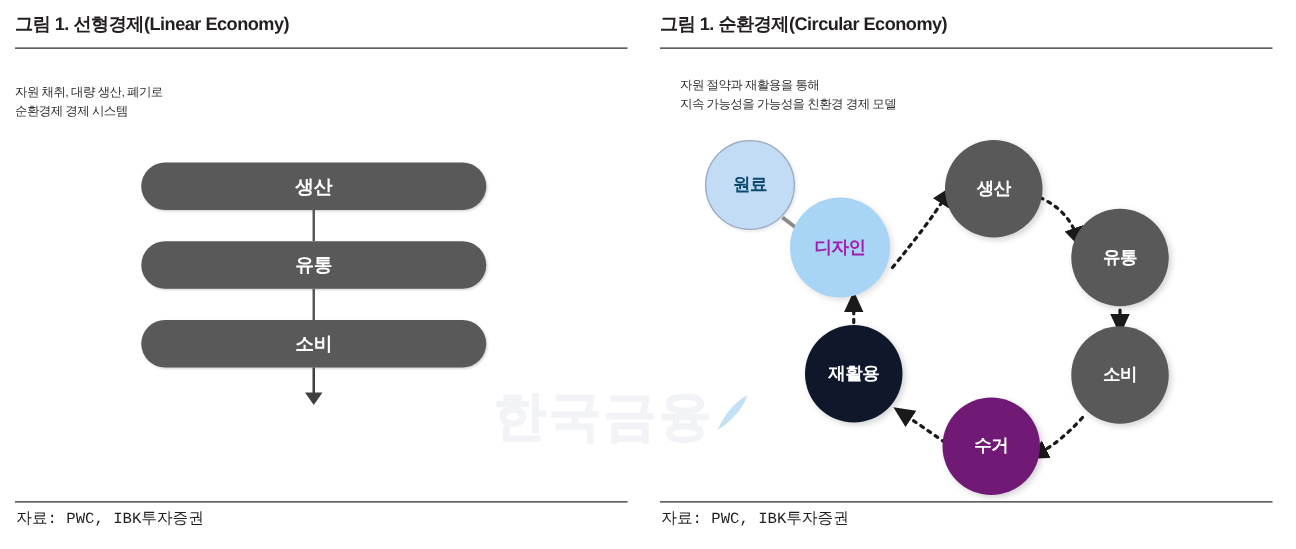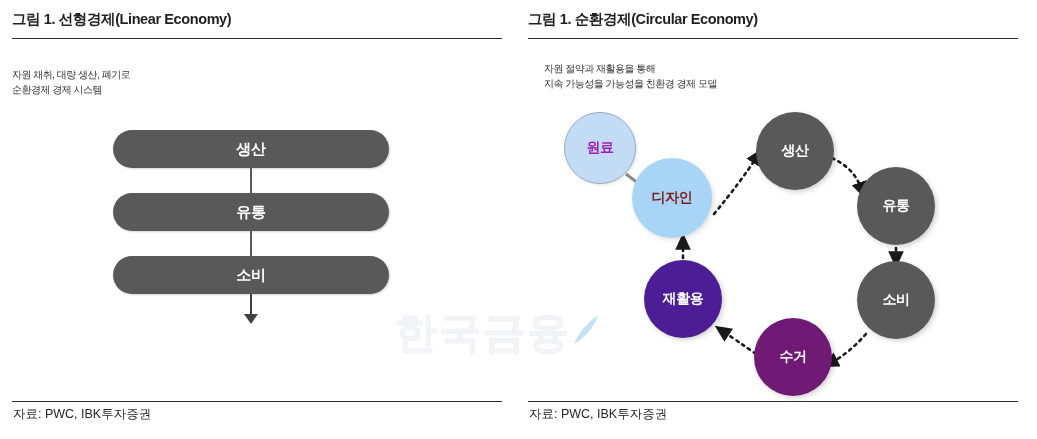--- a/index.html
+++ b/index.html
@@ -53,21 +53,21 @@
     left: 0;
     top: 401px;
     width: 490px;
     height: 0;
     border-top: 1.6px solid #2b2b2b;
   }
   .source {
     position: absolute;
     left: 1px;
     top: 406px;
-    font-family: Liberation Sans, sans-serif;
+    font-family: Liberation Mono, monospace;
     font-size: 12.5px;
     color: #231f20;
     white-space: nowrap;
   }
 
   
   .caption {
     position: absolute;
     text-align: left;
     font-size: 10px;
@@ -151,29 +151,29 @@
     letter-spacing: -0.4px;
     box-sizing: border-box;
     text-align: center;
   }
   
   .node-raw {
     left: 36px; top: 16px;
     width: 72px; height: 72px;
     background: #c3dcf5;
     border: 1.2px solid #9aa9c4;
-    color: #a21caf;
+    color: #0c4a6e;
     box-shadow: 1px 1px 3px rgba(0,0,0,0.12);
   }
   
   .node-design {
     left: 104px; top: 62px;
     width: 80px; height: 80px;
     background: #a8d4f5;
-    color: #7f1d1d;
+    color: #a21caf;
     box-shadow: 2px 2px 5px rgba(0,0,0,0.13);
   }
   
   .node-produce {
     left: 228px; top: 16px;
     width: 78px; height: 78px;
     background: #595959;
     color: #ffffff;
     box-shadow: 2px 2px 5px rgba(0,0,0,0.18);
   }
@@ -198,21 +198,21 @@
     left: 226px; top: 222px;
     width: 78px; height: 78px;
     background: #701a75;
     color: #ffffff;
     box-shadow: 2px 2px 5px rgba(0,0,0,0.18);
   }
   
   .node-recycle {
     left: 116px; top: 164px;
     width: 78px; height: 78px;
-    background: #4c1d95;
+    background: #0f172a;
     color: #ffffff;
     box-shadow: 2px 2px 5px rgba(0,0,0,0.18);
     text-align: center;
   }
 
   .cycle-svg {
     position: absolute;
     left: 0; top: 0;
     width: 490px; height: 300px;
     overflow: visible;

